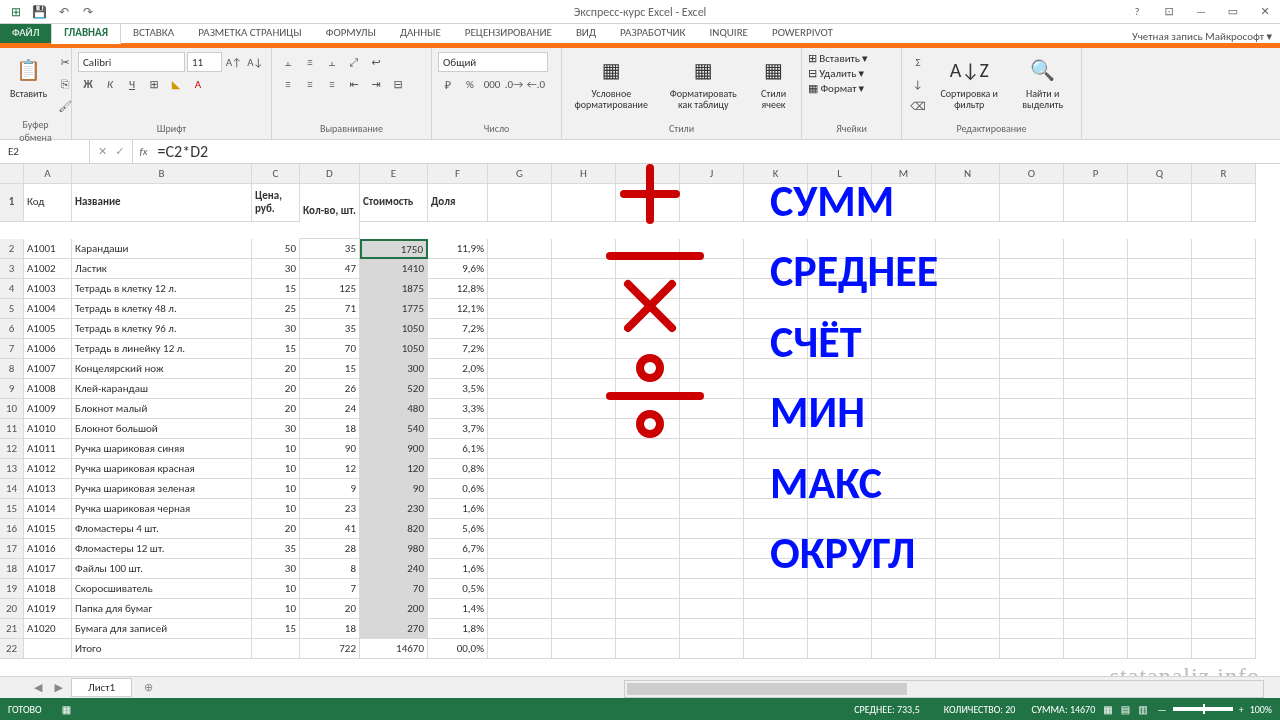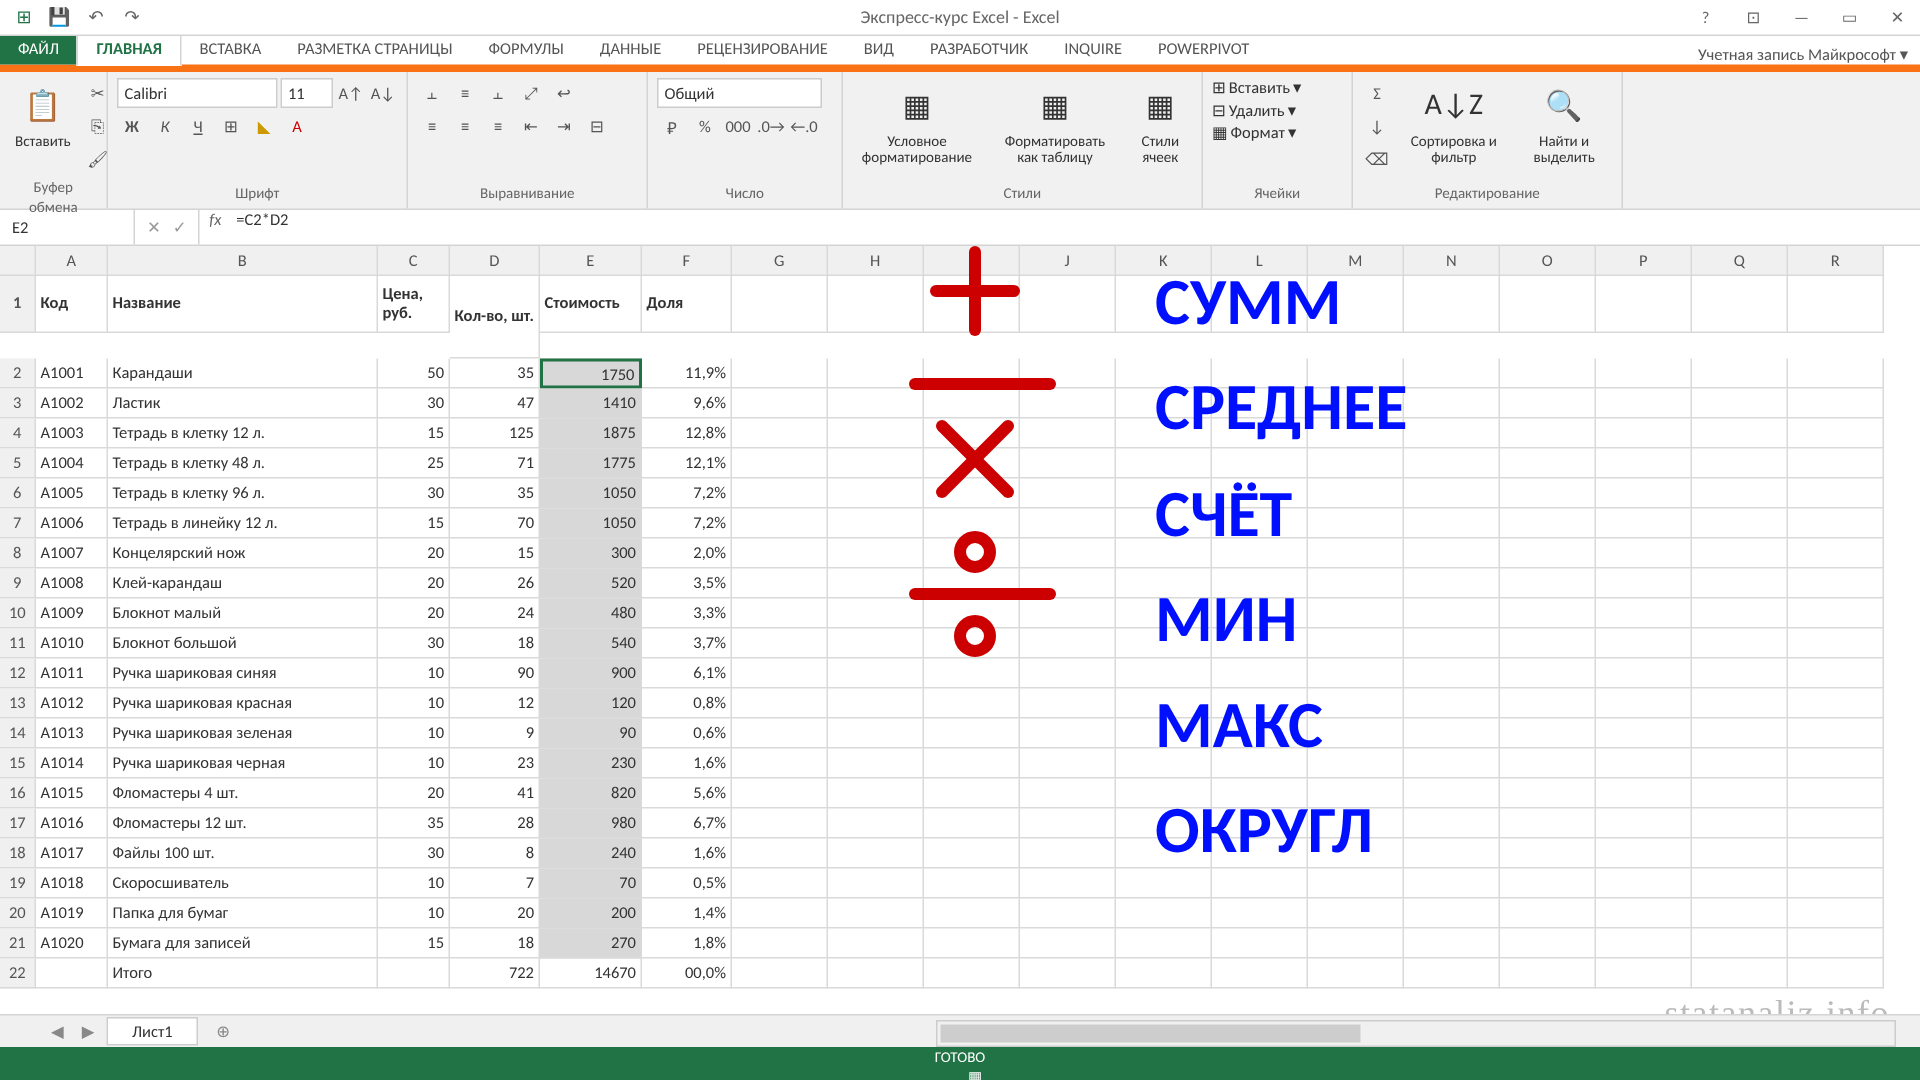--- a/index.html
+++ b/index.html
@@ -19,35 +19,35 @@
 .rgroup { border-right:1px solid #d4d4d4; padding:4px 6px; display:flex; flex-direction:column; justify-content:space-between; }
 .rgroup-title { text-align:center; font-size:10px; color:#666; padding-top:2px; }
 .rgroup-body { display:flex; gap:4px; align-items:flex-start; flex:1; }
 .rbtn-big { display:flex; flex-direction:column; align-items:center; gap:2px; padding:2px 4px; cursor:pointer; }
 .rbtn-big .ico { width:32px; height:32px; display:flex; align-items:center; justify-content:center; font-size:20px; }
 .rbtn-big .lbl { font-size:10px; text-align:center; line-height:1.1; }
 .rcol { display:flex; flex-direction:column; gap:2px; }
 .rrow { display:flex; gap:2px; align-items:center; }
 .rbtn-sm { width:20px; height:20px; display:flex; align-items:center; justify-content:center; cursor:pointer; font-size:11px; color:#555; }
 .combo { border:1px solid #ccc; background:#fff; height:20px; padding:0 4px; font-size:11px; display:flex; align-items:center; }
-.fbar { height:24px; border-bottom:1px solid #d4d4d4; display:flex; align-items:flex-start; background:#fff; }
+.fbar { height:24px; border-bottom:1px solid #d4d4d4; display:flex; align-items:center; background:#fff; }
 .namebox { width:90px; border-right:1px solid #d4d4d4; padding:0 8px; height:100%; display:flex; align-items:center; font-size:11px; }
 .fbtns { display:flex; gap:8px; padding:0 8px; border-right:1px solid #d4d4d4; height:100%; align-items:center; color:#999; }
 .fxlbl { padding:0 6px; font-style:italic; font-size:11px; color:#666; }
-.finput { flex:1; padding:0 4px; font-size:11px; }
+.finput { flex:1; padding:0 4px; font-size:16px; }
 .sheet { position:relative; height:516px; overflow:hidden; }
 .grid { display:grid; grid-template-columns:24px 48px 180px 48px 60px 68px 60px repeat(12,64px); }
 .grid > div { border-right:1px solid #d9d9d9; border-bottom:1px solid #d9d9d9; padding:1px 3px; height:20px; display:flex; align-items:center; font-size:11px; overflow:hidden; white-space:nowrap; }
 .colhdr { background:#f0f0f0; justify-content:center; color:#555; font-size:10px; }
 .rowhdr { background:#f0f0f0; justify-content:center; color:#555; font-size:10px; }
 .corner { background:#f0f0f0; }
 .num { justify-content:flex-end; }
 .sel { background:#d8d8d8 !important; }
 .selactive { background:#fff; border:2px solid #217346 !important; }
-.statusbar { position:absolute; bottom:0; left:0; right:0; height:22px; background:#217346; color:#fff; display:flex; align-items:center; font-size:10px; padding:0 8px;flex-direction:column; }
+.statusbar { position:absolute; bottom:0; left:0; right:0; height:22px; background:#217346; color:#fff; display:flex; align-items:center; font-size:10px; padding:0 8px; }
 .sheettabs { position:absolute; bottom:22px; left:0; right:0; height:22px; background:#f0f0f0; border-top:1px solid #d4d4d4; display:flex; align-items:center; padding-left:30px; gap:4px; }
 .sheettab { padding:2px 16px; background:#fff; border:1px solid #ccc; font-size:11px; }
 .overlay-funcs { position:absolute; top:166px; left:770px; color:#0010ff; font-weight:bold; font-size:44px; line-height:1.6; font-family:Arial; pointer-events:none; }
 .overlay-ops { position:absolute; top:160px; left:580px; pointer-events:none; }
 .watermark { position:absolute; bottom:30px; right:20px; font-size:24px; color:#bbb; font-family:Georgia,serif; letter-spacing:1px; }
 .scroll-h { position:absolute; bottom:22px; right:16px; width:640px; height:18px; background:#f0f0f0; border:1px solid #ccc; }
 .scroll-h-thumb { position:absolute; left:2px; top:2px; width:280px; height:12px; background:#cdcdcd; }
 </style>
 </head>
 <body>
@@ -229,21 +229,21 @@
       <div class="colhdr">J</div>
       <div class="colhdr">K</div>
       <div class="colhdr">L</div>
       <div class="colhdr">M</div>
       <div class="colhdr">N</div>
       <div class="colhdr">O</div>
       <div class="colhdr">P</div>
       <div class="colhdr">Q</div>
       <div class="colhdr">R</div>
       <div class="rowhdr" style="height: 38px; font-weight: bold; white-space: normal; line-height: 1.1;">1</div>
-      <div style="height: 38px; font-weight: bold; white-space: normal; line-height: 1.1;">Код</div>
+      <div style="height: 38px; font-weight: normal; white-space: normal; line-height: 1.1;">Код</div>
       <div style="height: 38px; font-weight: bold; white-space: normal; line-height: 1.1;">Название</div>
       <div style="height: 38px; font-weight: bold; white-space: normal; line-height: 1.1;">Цена, руб.</div>
       <div style="height: 55px; font-weight: bold; white-space: normal; line-height: 1.1;">Кол-во, шт.</div>
       <div style="height: 38px; font-weight: bold; white-space: normal; line-height: 1.1;">Стоимость</div>
       <div style="height: 38px; font-weight: bold; white-space: normal; line-height: 1.1;">Доля</div>
       <div style="height: 38px;"></div>
       <div style="height: 38px;"></div>
       <div style="height: 38px;"></div>
       <div style="height: 38px;"></div>
       <div style="height: 38px;"></div>

